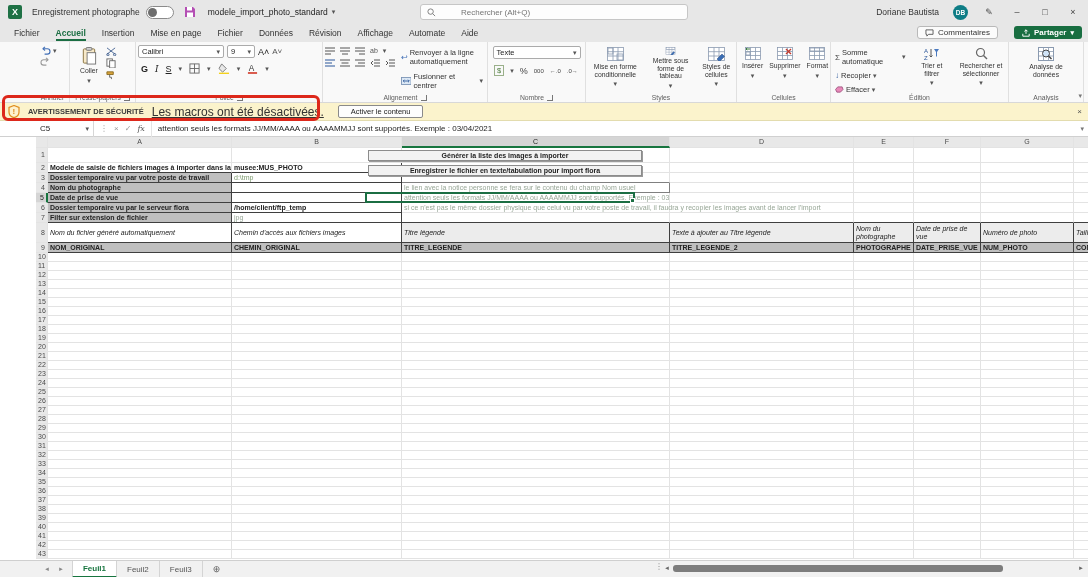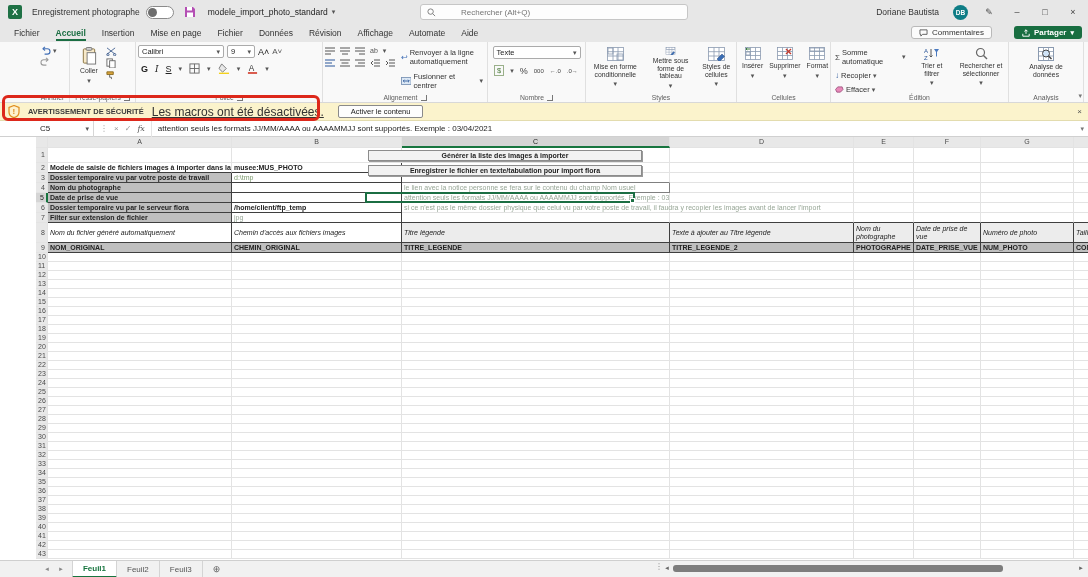--- a/index.html
+++ b/index.html
@@ -19,21 +19,21 @@
   .searchbox input { border:none; outline:none; background:transparent; font-size:8px; color:#666; width:200px; font-family:"Liberation Sans",sans-serif;margin-left:20px; }
   .tb-right { position:absolute; right:8px; top:0; height:24px; display:flex; align-items:center; gap:14px; }
   .avatar { width:15px; height:15px; border-radius:50%; background:#0e7d86; color:#fff; font-size:6.5px; font-weight:bold; display:flex; align-items:center; justify-content:center; }
   .winbtn { font-size:9px; color:#444; width:14px; text-align:center; }
 
   
   .tabrow { top:24px; height:18px; background:#e7e7e7; display:flex; align-items:center; padding:0 6px; font-size:8.5px; color:#333; }
   .rtab { padding:2px 8px; position:relative; }
   .rtab.active { font-weight:bold; color:#1b6e43; }
   .rtab.active::after { content:""; position:absolute; left:8px; right:8px; bottom:-1px; height:2px; background:#1b6e43; }
-  .tabrow-right { position:absolute; right:6px; top:26px; display:flex; gap:22px; align-items:center; }
+  .tabrow-right { position:absolute; right:6px; top:26px; display:flex; gap:16px; align-items:center; }
   .btn-comments { background:#fbfbfb; border:1px solid #b9b9b9; border-radius:3px; font-size:8px; padding:1px 7px; display:flex; gap:4px; align-items:center; color:#333; }
   .btn-share { background:#186e41; border-radius:3px; font-size:8px; padding:2px 8px; color:#fff; font-weight:bold; display:flex; gap:4px; align-items:center; }
 
   
   .ribbon { top:42px; height:61px; background:#f9f9f9; border-bottom:1px solid #d8d8d8; display:flex; }
   .rsec { border-right:1px solid #e0e0e0; position:relative; padding:3px 2px 11px 2px; }
   .rsec .glabel { position:absolute; bottom:1px; left:0; right:0; text-align:center; font-size:6.8px; color:#5e5e5e; display:flex; justify-content:center; align-items:center; gap:3px; }
   .launcher { width:6px; height:6px; border-right:1px solid #777; border-bottom:1px solid #777; position:relative; display:inline-block; }
   .smallbtn { display:flex; align-items:center; gap:2px; font-size:7.5px; color:#333; padding:1px 2px; }
   .combo { background:#fff; border:1px solid #ababab; border-radius:2px; font-size:7.5px; height:13px; display:flex; align-items:center; justify-content:space-between; padding:0 3px; color:#222; }

